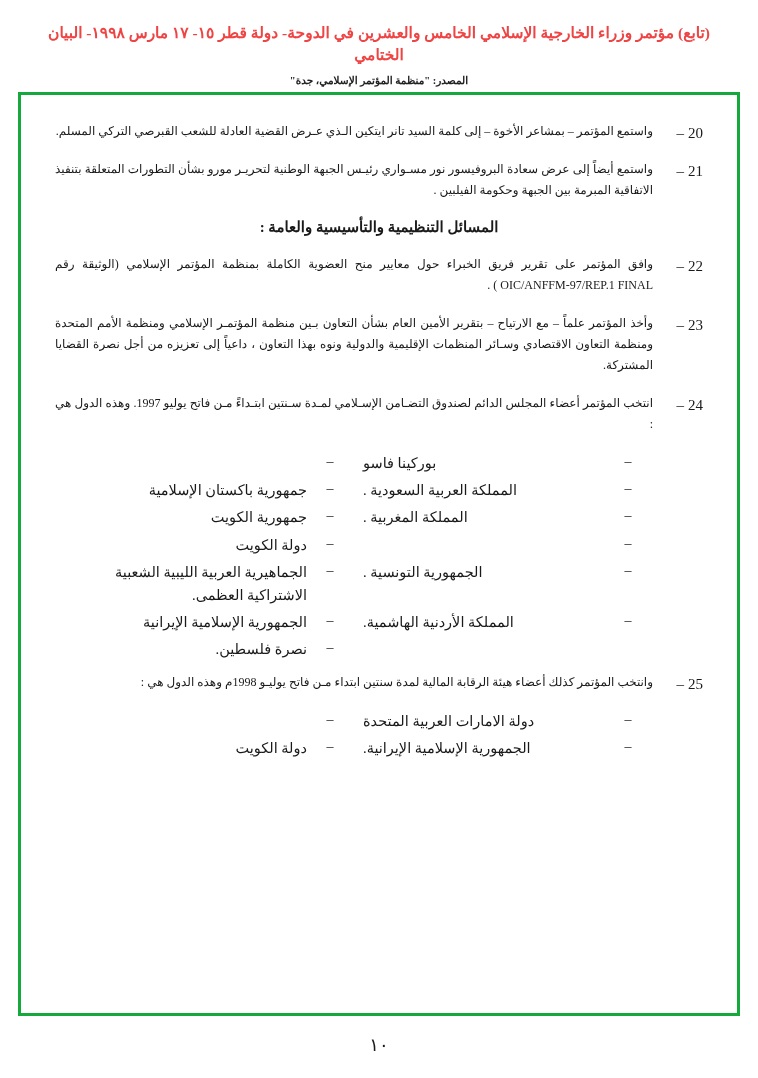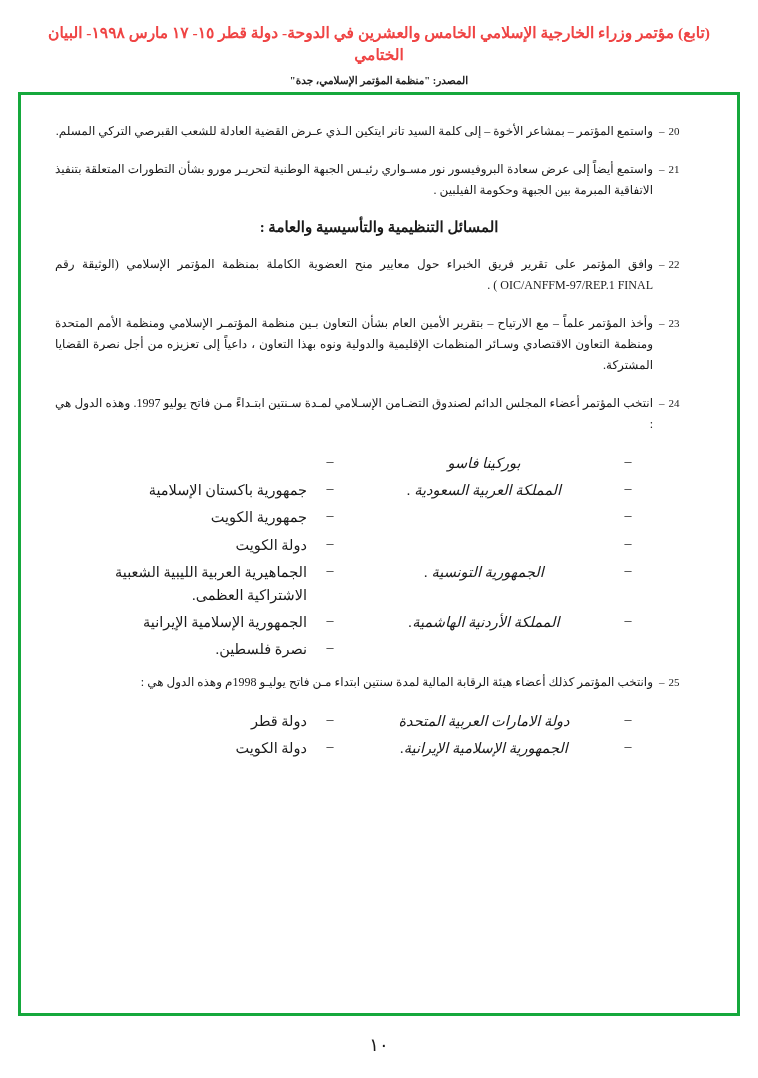--- a/index.html
+++ b/index.html
@@ -58,23 +58,23 @@
   }
   
   .item {
     display: flex;
     flex-direction: row;
     align-items: flex-start;
     margin-bottom: 17px;
   }
   .item-num {
     flex: 0 0 44px;
-    font-size: 11px;
+    font-size: 15px;
     padding-top: 4px;
-    text-align: left;
+    text-align: right;
     white-space: nowrap;
     direction: rtl;
   }
   .item-num .dash {
     margin-right: 4px;
     margin-left: 0;
   }
   .item-body {
     flex: 1 1 auto;
     font-size: 12px;
@@ -114,21 +114,21 @@
     font-size: 14px;
     padding-top: 2px;
   }
   .col .cname {
     flex: 1 1 auto;
     font-size: 14.5px;
     line-height: 1.6;
     text-align: right;
     padding-left: 10px;
   }
-  .col.col-right .cname { text-align: center; font-style: italic; }
+  .col.col-right .cname { text-align: left; }
   .empty-cell { flex: 1 1 auto; }
   
   .page-number {
     position: absolute;
     bottom: 22px;
     left: 0;
     right: 0;
     text-align: center;
     font-size: 18px;
   }
@@ -202,20 +202,21 @@
           </div>
           <div class="col col-left">
             <span class="bullet">–</span>
             <span class="cname">جمهورية باكستان الإسلامية</span>
           </div>
         </div>
 
         <div class="country-row">
           <div class="col col-right">
             <span class="bullet">–</span>
+            <span class="cname">المملكة المغربية .</span>
           </div>
           <div class="col col-left">
             <span class="bullet">–</span>
             <span class="cname">جمهورية الكويت</span>
           </div>
         </div>
 
         <div class="country-row">
           <div class="col col-right">
             <span class="bullet">–</span>
@@ -269,21 +270,20 @@
 
       <div class="country-block">
 
         <div class="country-row">
           <div class="col col-right">
             <span class="bullet">–</span>
             <span class="cname">دولة الامارات العربية المتحدة</span>
           </div>
           <div class="col col-left">
             <span class="bullet">–</span>
-            <span class="cname">دولة قطر</span>
           </div>
         </div>
 
         <div class="country-row">
           <div class="col col-right">
             <span class="bullet">–</span>
             <span class="cname">الجمهورية الإسلامية الإيرانية.</span>
           </div>
           <div class="col col-left">
             <span class="bullet">–</span>

